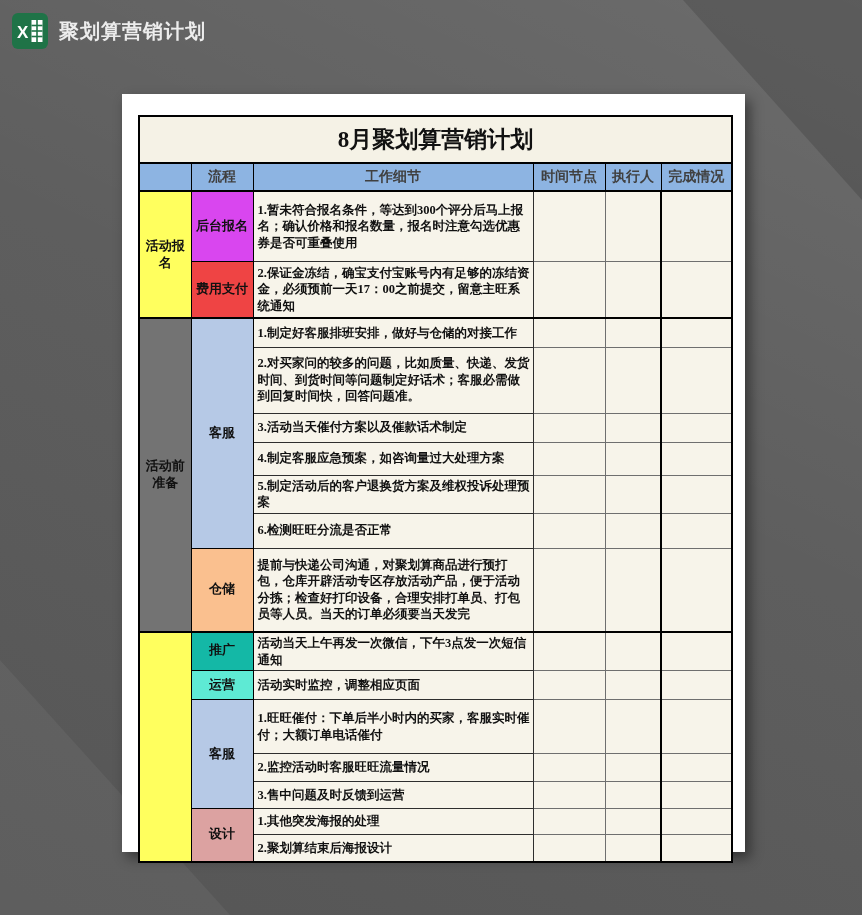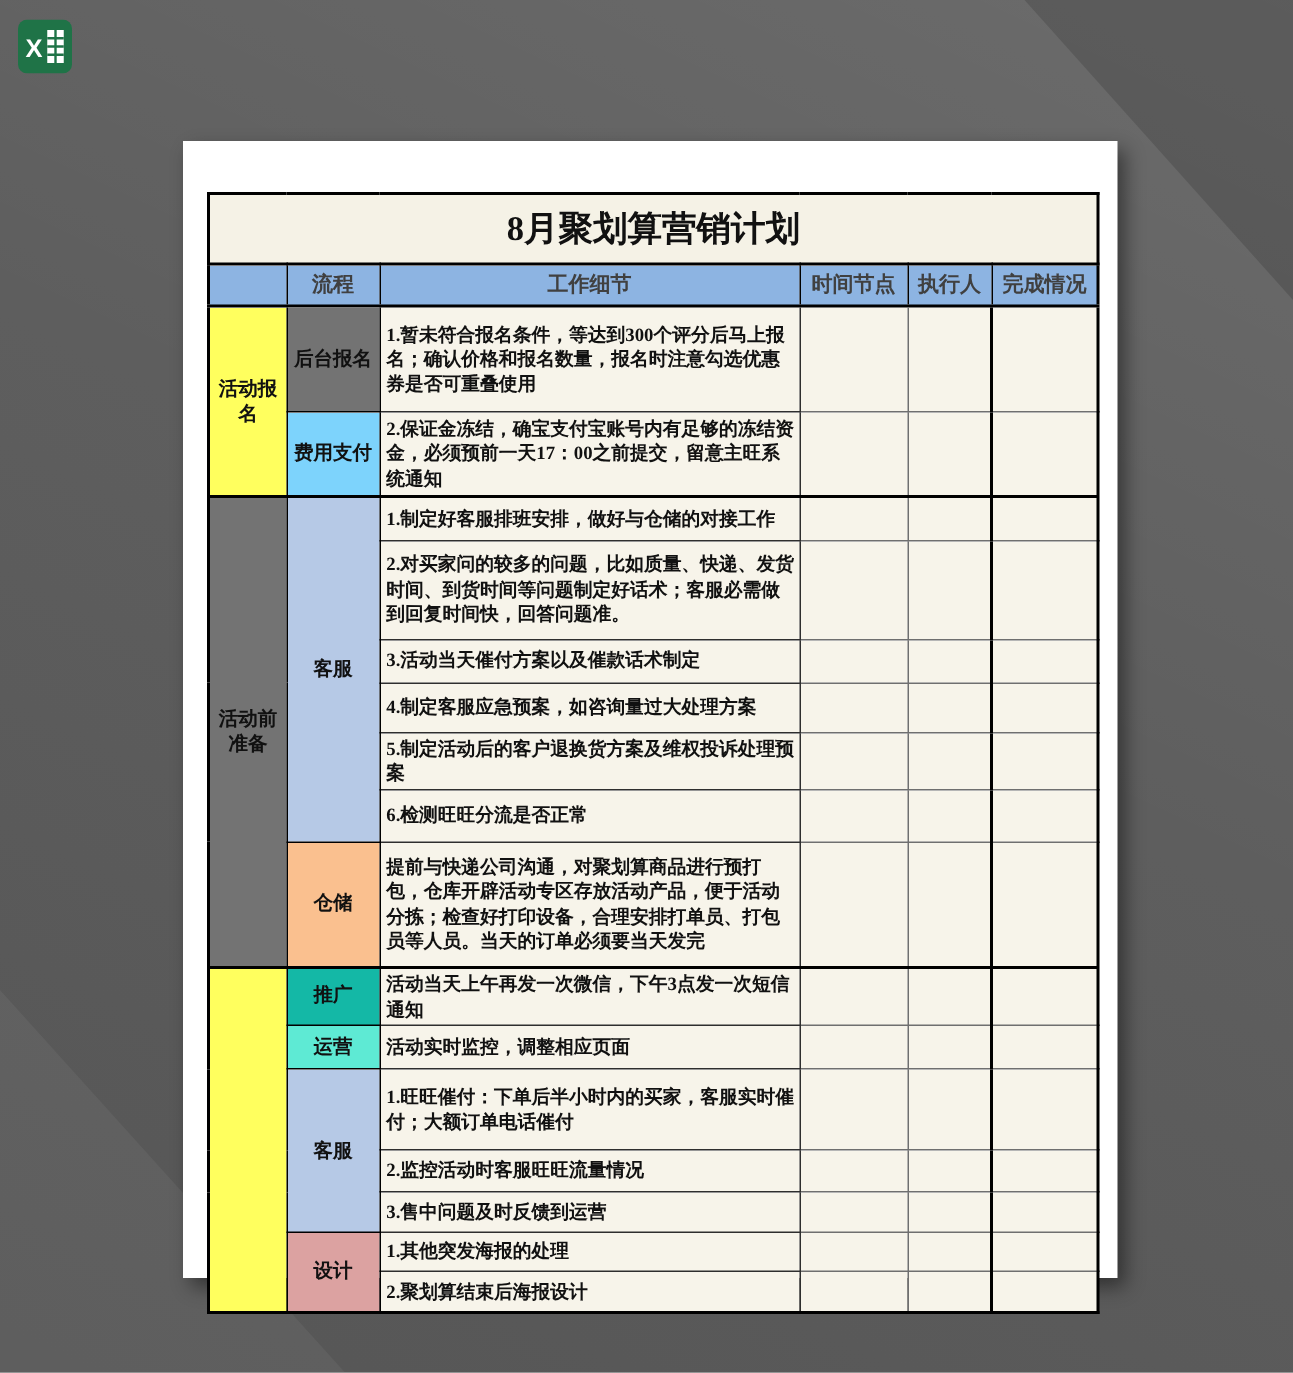--- a/index.html
+++ b/index.html
@@ -18,21 +18,21 @@
   .bg .shade-crease{position:absolute;inset:0;
     clip-path:polygon(0px 660px, 230px 915px, 0px 915px);
     background:rgba(255,255,255,0.05);}
 
   .app-header{position:absolute;left:12px;top:13px;display:flex;align-items:center;gap:11px;}
   .app-title{color:#ededed;font-family:"Liberation Sans","DejaVu Sans",sans-serif;
     font-size:20px;font-weight:bold;letter-spacing:1px;}
 
   .page{position:absolute;left:122px;top:94px;width:623px;height:758px;background:#ffffff;
     box-shadow:5px 6px 12px rgba(0,0,0,0.45);}
-  .sheet{position:absolute;left:16px;top:34px;}
+  .sheet{position:absolute;left:16px;top:21px;}
 
   table{border-collapse:collapse;table-layout:fixed;width:593px;border:2px solid #000;}
   td{border:1px solid #4e4e4e;padding:0;overflow:hidden;}
 
   .title-cell{height:45px;background:#F5F2E6;text-align:center;vertical-align:middle;
     font-size:23px;font-weight:bold;color:#111;border:2px solid #000;}
   .head td{height:26px;text-align:center;vertical-align:middle;font-weight:bold;font-size:14px;
     color:#404040;border:1px solid #000;border-top:2px solid #000;}
   .cat{font-size:13px;font-weight:bold;text-align:center;vertical-align:middle;
     line-height:1.3;padding:1px 2px;border:1px solid #000;color:#111;}
@@ -58,20 +58,21 @@
     <svg width="36" height="36" viewBox="0 0 36 36">
       <rect x="0" y="0" width="36" height="36" rx="6" fill="#1F7347"></rect>
       <rect x="19.5" y="7" width="11" height="22" fill="#ffffff"></rect>
       <line x1="19.5" y1="12.5" x2="30.5" y2="12.5" stroke="#1F7347" stroke-width="1.6"></line>
       <line x1="19.5" y1="18" x2="30.5" y2="18" stroke="#1F7347" stroke-width="1.6"></line>
       <line x1="19.5" y1="23.5" x2="30.5" y2="23.5" stroke="#1F7347" stroke-width="1.6"></line>
       <line x1="25" y1="7" x2="25" y2="29" stroke="#1F7347" stroke-width="1.6"></line>
       <text x="5" y="25" font-family="Liberation Sans, sans-serif" font-size="17" font-weight="bold" fill="#ffffff">X</text>
     </svg>
   </span>
+  <span class="app-title">聚划算营销计划</span>
 </div>
 
 <div class="page">
   <div class="sheet">
     <table>
       <colgroup>
         <col style="width:52px">
           <col style="width:62px">
           <col style="width:280px">
         <col style="width:72px">
@@ -88,28 +89,28 @@
         <td style="background-color: rgb(141, 180, 226);"></td>
         <td style="background-color: rgb(141, 180, 226);">流程</td>
         <td style="background-color: rgb(141, 180, 226);">工作细节</td>
         <td style="background-color: rgb(141, 180, 226);">时间节点</td>
         <td style="background-color: rgb(141, 180, 226);">执行人</td>
         <td class="tl" style="background-color: rgb(141, 180, 226);">完成情况</td>
       </tr>
 
       <tr class="sec" style="height:70px">
         <td class="cat" rowspan="2" style="background-color: rgb(255, 255, 94);">活动报名</td>
-        <td class="proc" style="background-color: #737373;">后台报名</td>
+        <td class="proc" style="background-color: #d946ef;">后台报名</td>
         <td class="task">1.暂未符合报名条件，等达到300个评分后马上报名；确认价格和报名数量，报名时注意勾选优惠券是否可重叠使用</td>
         <td class="blank"></td>
         <td class="blank"></td>
         <td class="blank tl"></td>
       </tr>
       <tr style="height:57px">
-        <td class="proc" style="background-color: #7dd3fc; margin-left: 28px;">费用支付</td>
+        <td class="proc" style="background-color: #ef4444; margin-left: 28px;">费用支付</td>
         <td class="task">2.保证金冻结，确宝支付宝账号内有足够的冻结资金，必须预前一天17：00之前提交，留意主旺系统通知</td>
         <td class="blank"></td>
         <td class="blank"></td>
         <td class="blank tl"></td>
       </tr>
 
       <tr class="sec" style="height:29px">
         <td class="cat" rowspan="7" style="background-color: #737373;">活动前准备</td>
         <td class="proc" rowspan="6" style="background-color: rgb(182, 201, 230);">客服</td>
         <td class="task">1.制定好客服排班安排，做好与仓储的对接工作</td>

